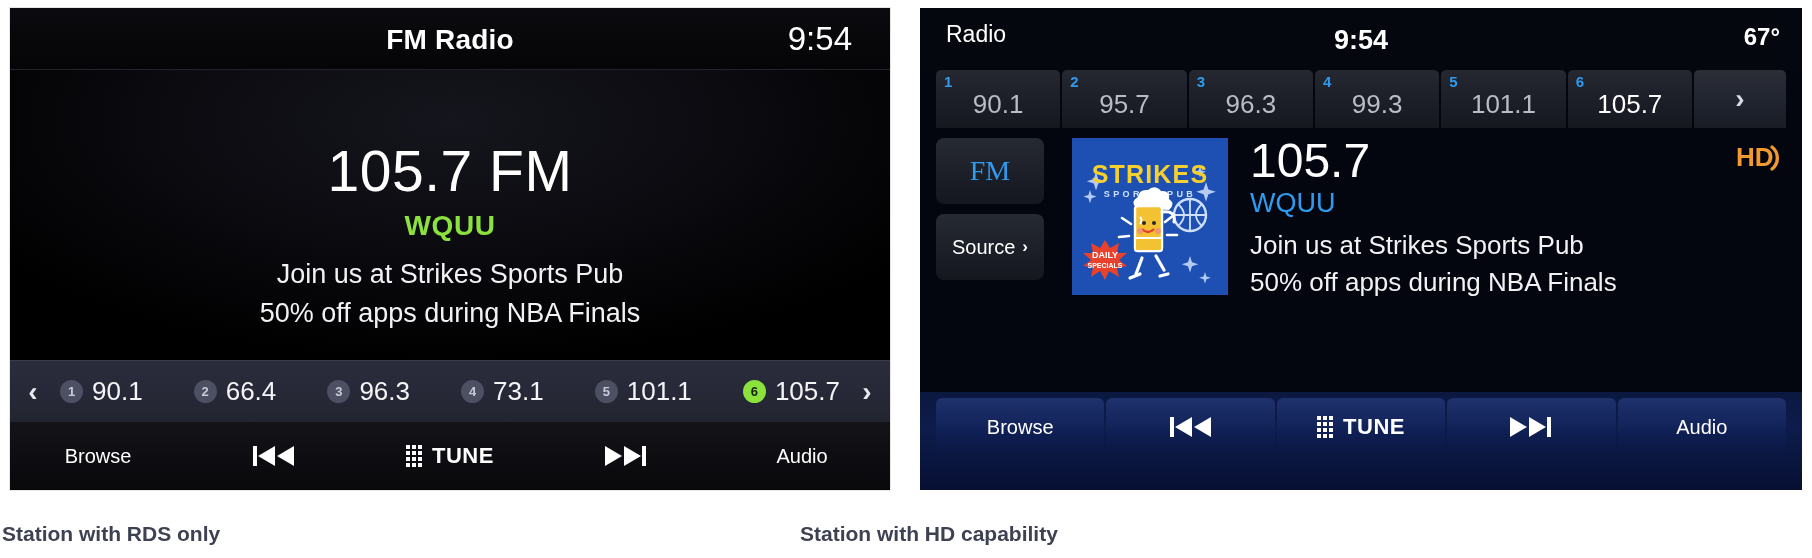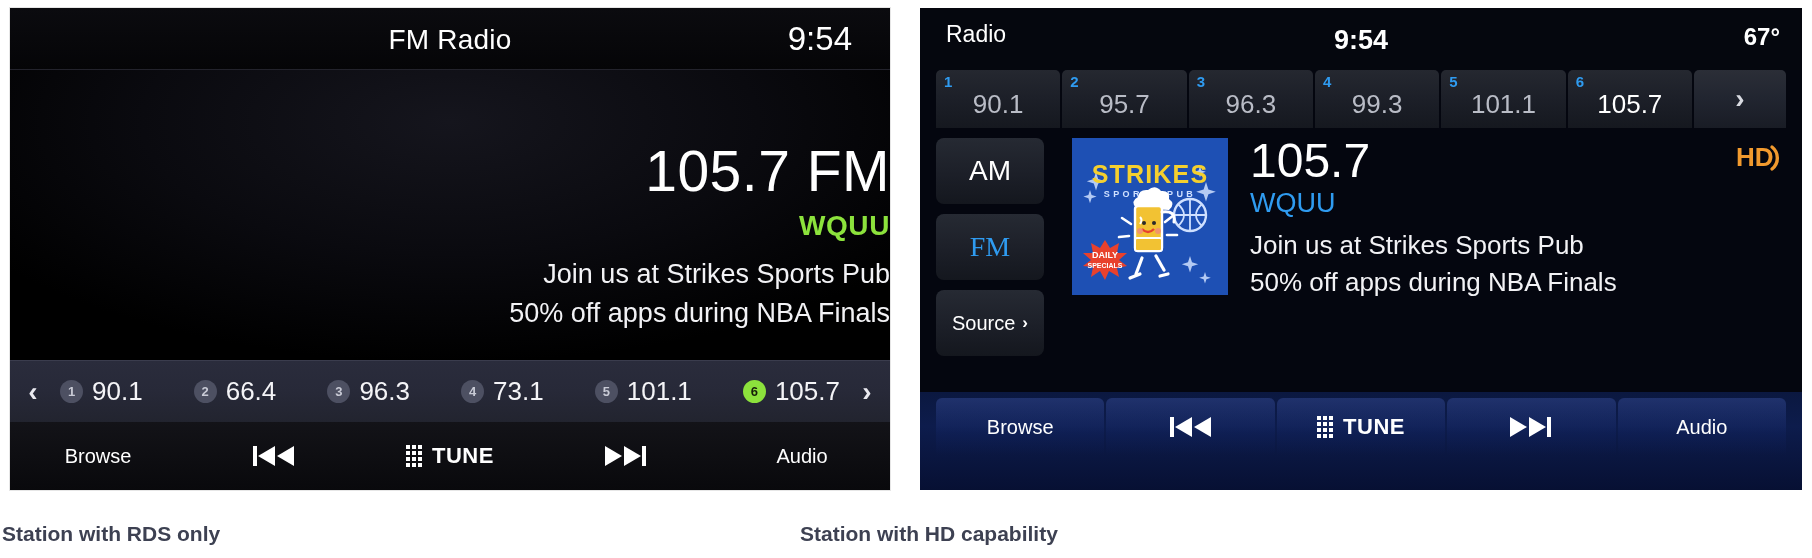--- a/index.html
+++ b/index.html
@@ -19,32 +19,32 @@
     overflow: hidden;
     box-shadow: 0 0 0 1px #e6e6e6;
   }
   .l-header {
     position: relative; height: 62px;
     background: linear-gradient(180deg,#0b0b0f 0%, #050507 100%);
     border-bottom: 1px solid #23232c;
   }
   .l-title {
     position: absolute; left: 0; right: 0; top: 16px;
-    text-align: center; color: #fff; font-size: 28px; font-weight: 400;
+    text-align: center; color: #fff; font-size: 28px; font-weight: 700;
     letter-spacing: .2px;
   }
   .l-clock {
     position: absolute; right: 38px; top: 12px;
     color: #fff; font-size: 33px; font-weight: 400;
   }
   .l-body {
     position: relative; height: 290px;
     background:
       radial-gradient(ellipse 560px 240px at 50% 18%, #15151d 0%, #0a0a0f 55%, #000 100%);
-    text-align: right;
+    text-align: center;
   }
   .l-freq { padding-top: 68px; color:#fff; font-size:57px; font-weight:400; letter-spacing:.5px; }
   .l-call { margin-top: 6px; font-size: 28px; font-weight: 600; letter-spacing: .6px; }
   .l-rt { margin-top: 14px; color:#f2f2f5; font-size:27px; line-height: 1.38; font-weight: 400;}
 
   .l-presets {
     position: relative; height: 62px;
     background: linear-gradient(180deg,#2a2c3c 0%, #272938 50%, #22242f 100%);
     display: flex; align-items: center;
     border-top: 1px solid #3a3c4d;
@@ -271,23 +271,20 @@
         <div class="r-preset active">
           <span class="r-pnum" style="color: rgb(47, 155, 240);">6</span>
           <span class="r-pfreq">105.7</span>
         </div>
         <div class="r-next">›</div>
       </div>
 
     <div class="r-body">
 
       <div class="r-side">
-        <div class="r-sbtn">
-          <span>AM</span>
-        </div>
         <div class="r-sbtn active" id="fm-btn" style="color: rgb(47, 155, 240); font-family: Liberation Serif, serif;">
           <span>FM</span>
         </div>
         <div class="r-sbtn source">
           <span>Source</span>
           <span class="chev">›</span>
         </div>
       </div>
 
       <div class="r-art">

